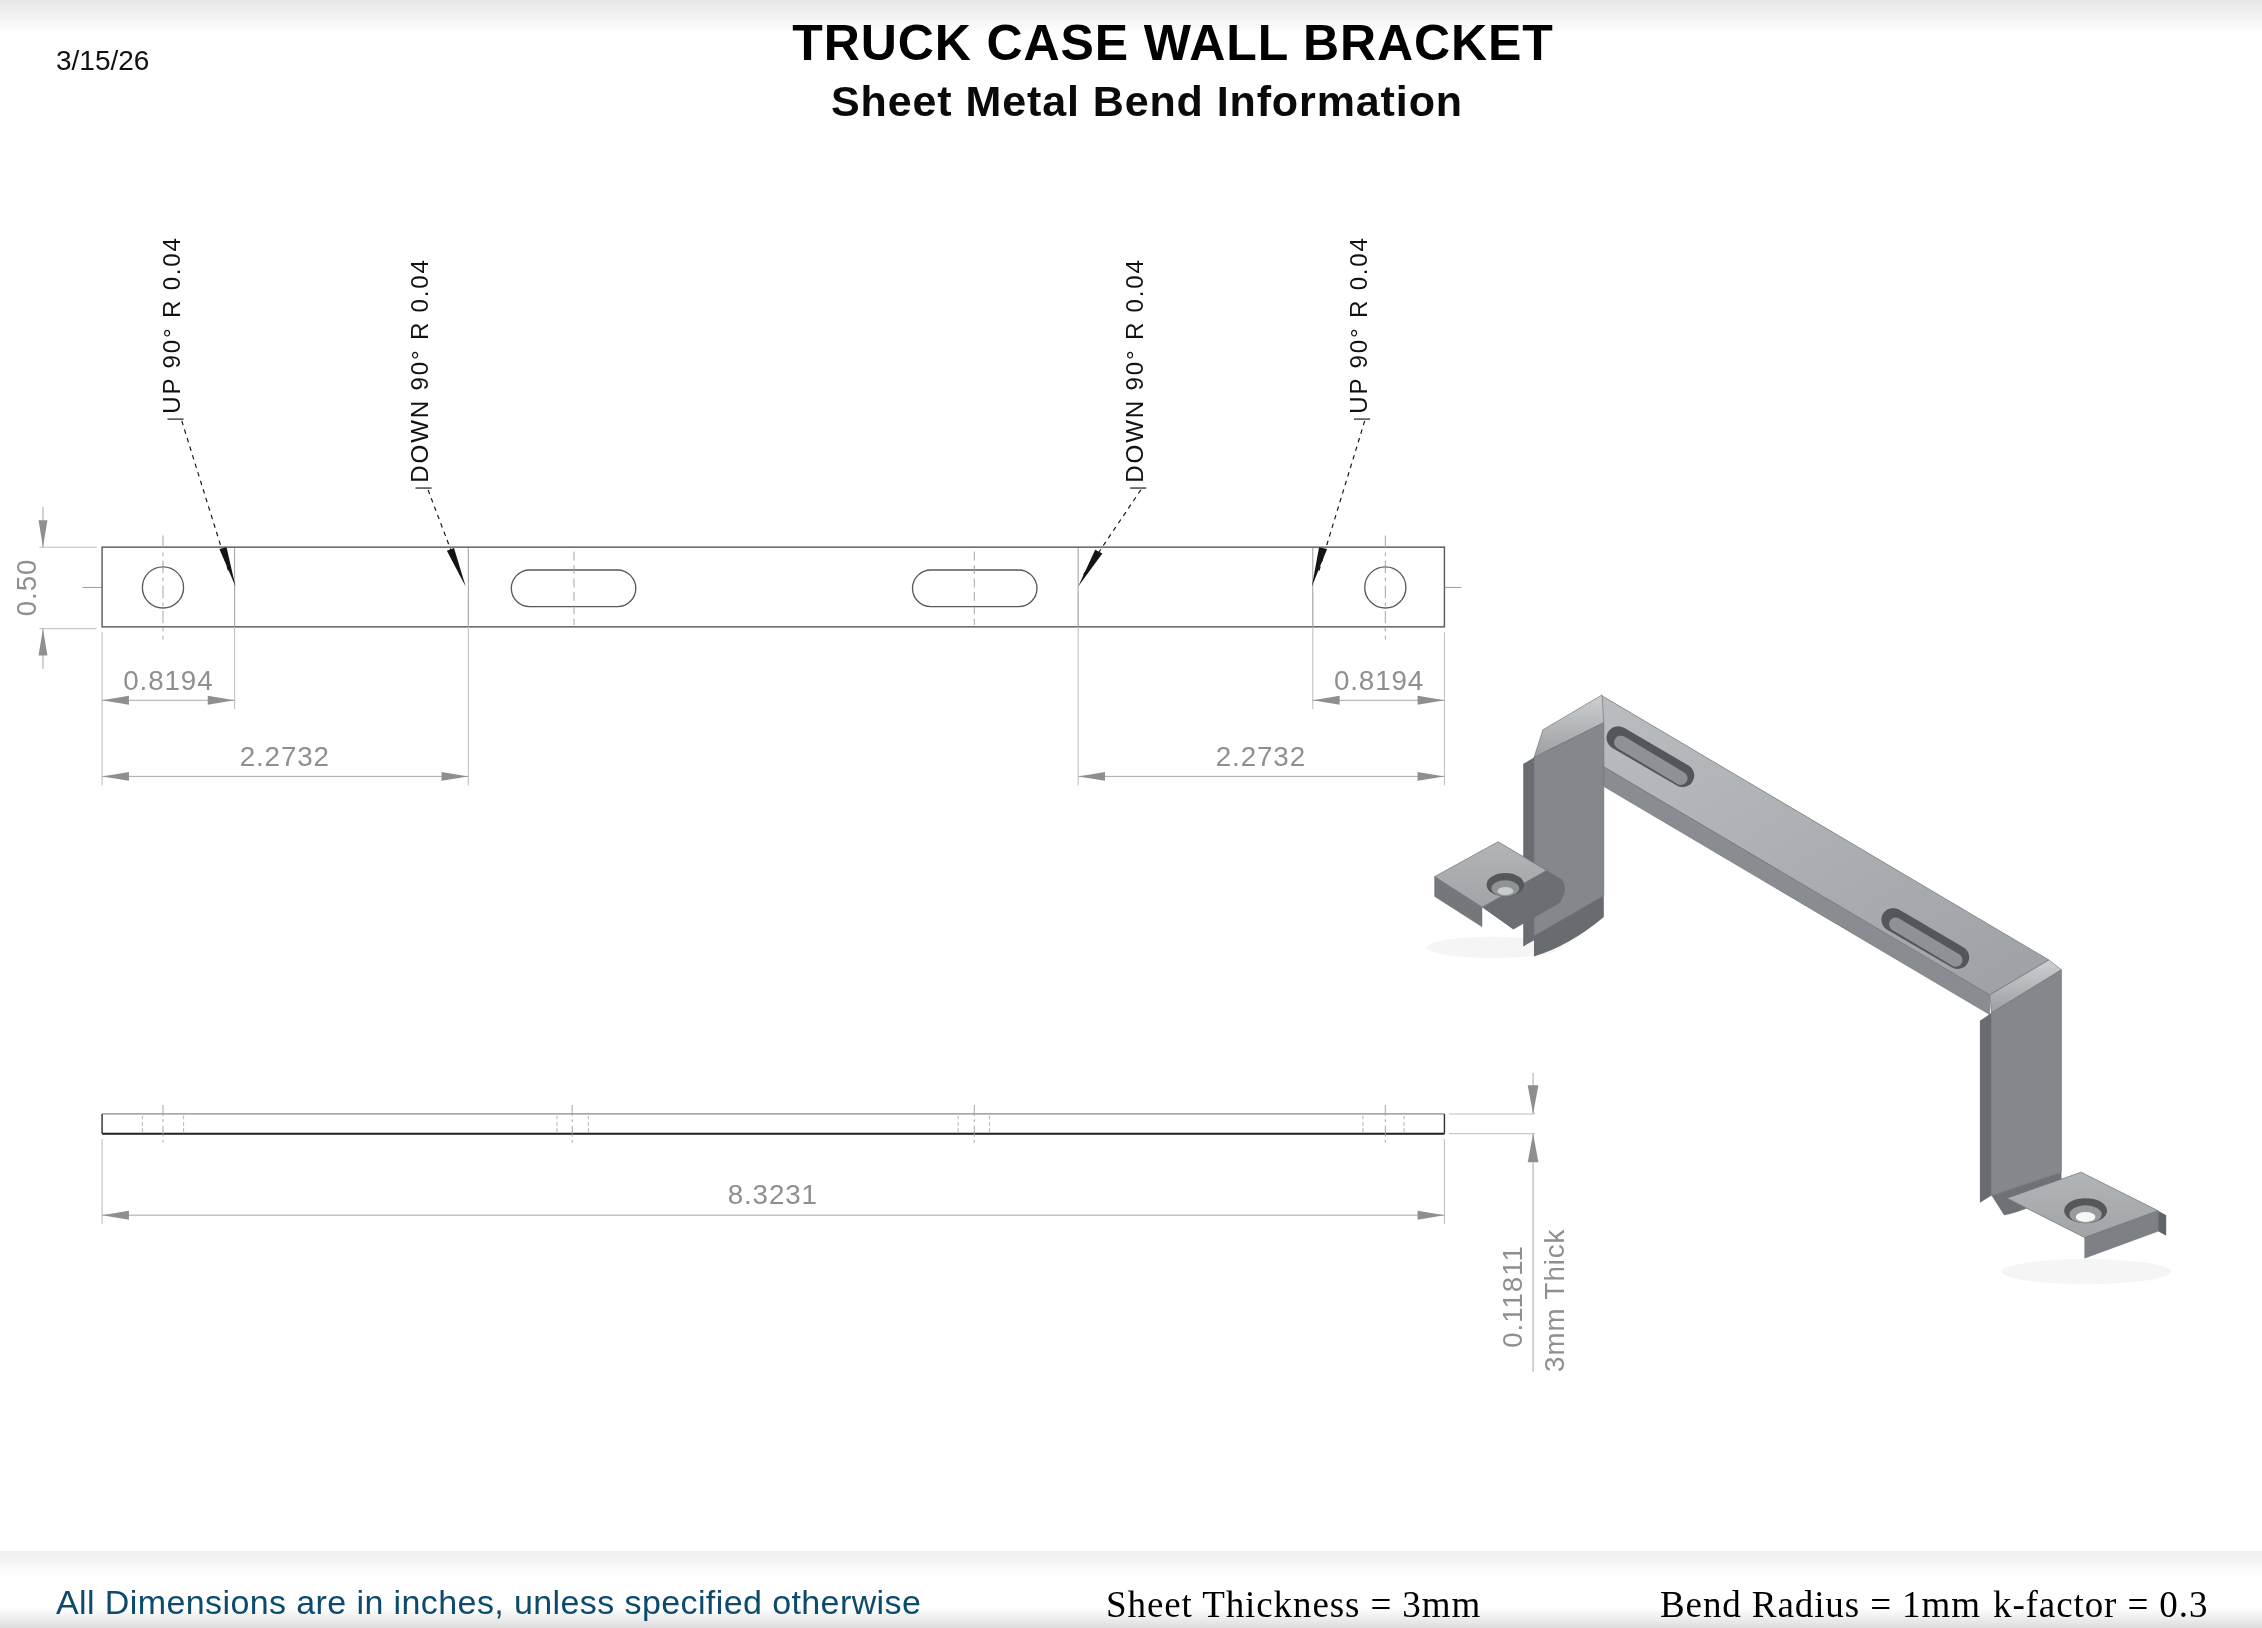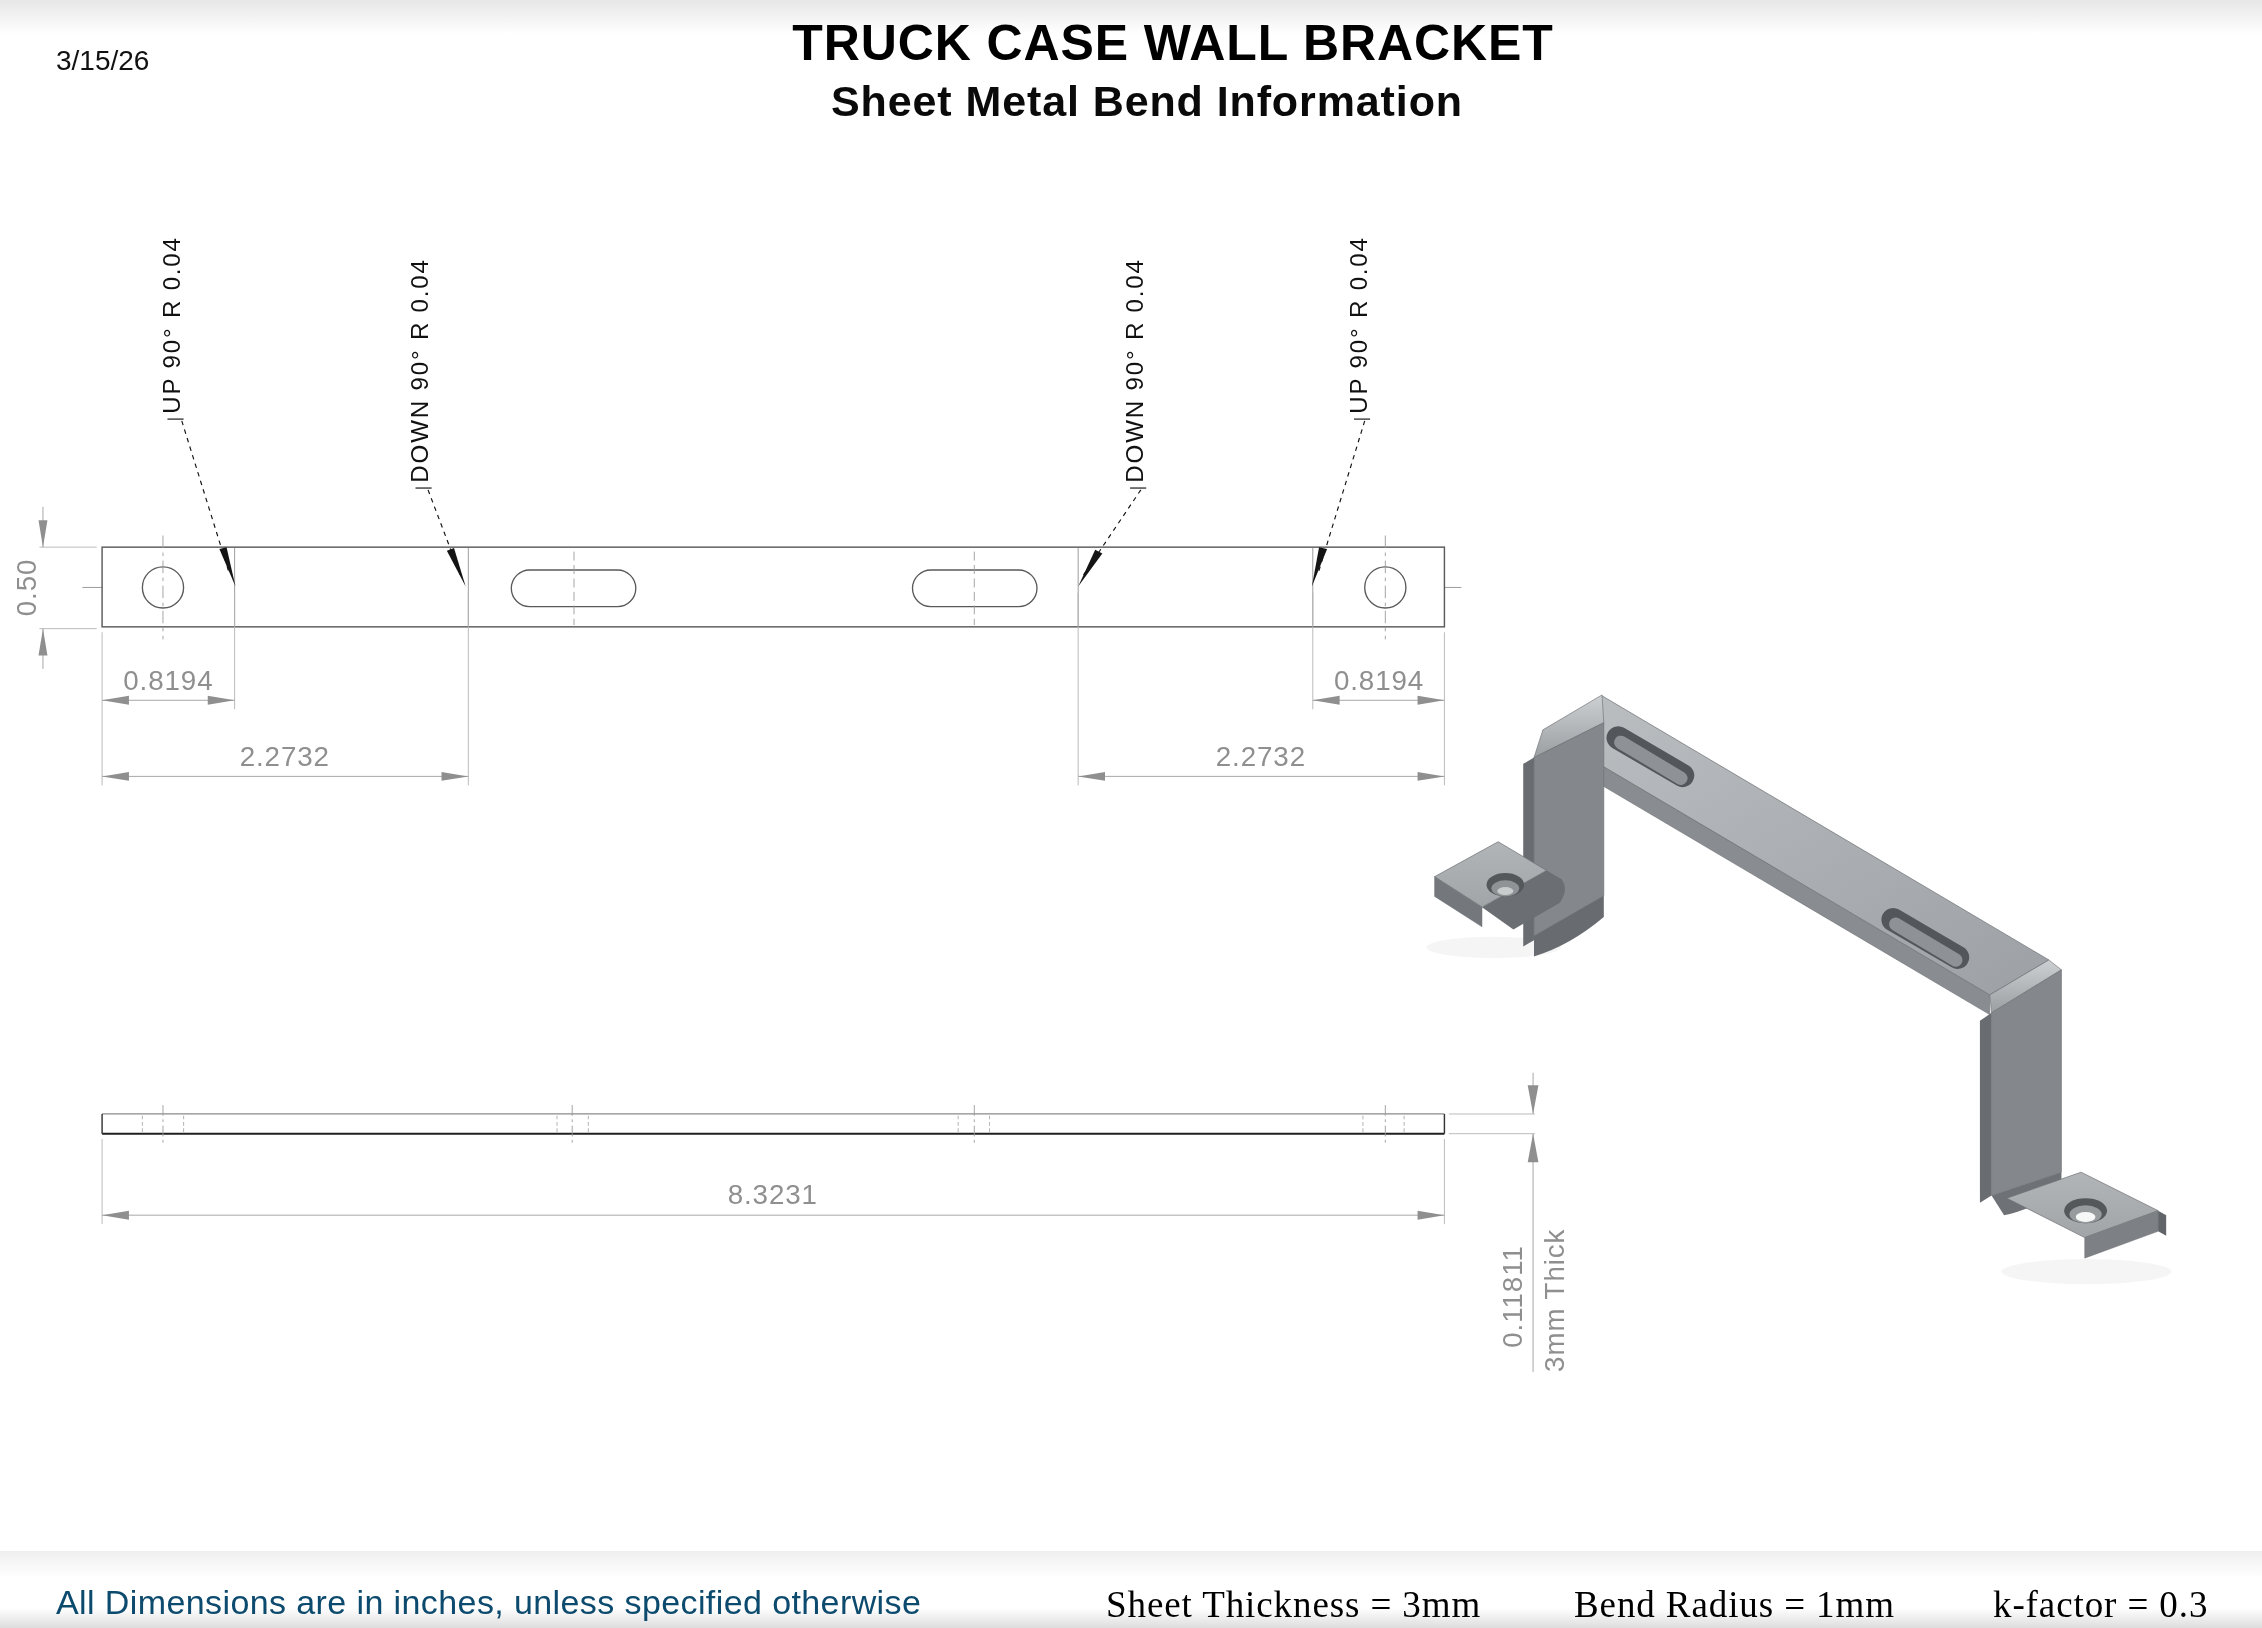--- a/index.html
+++ b/index.html
@@ -11,21 +11,21 @@
             background:linear-gradient(180deg,#ffffff 0%,#dddddd 100%);}
   .band-footer{position:absolute;left:0;top:1551px;width:100%;height:27px;
             background:linear-gradient(180deg,#efefef 0%,#ffffff 100%);}
   .date{position:absolute;left:56px;top:45px;font-size:28px;color:#111;}
   .title{position:absolute;left:0;top:14.3px;width:100%;text-align:center;
          font-size:50px;font-weight:bold;color:#000;letter-spacing:0.9px;padding-left:42px;}
   .subtitle{position:absolute;left:0;top:77px;width:100%;text-align:center;
          font-size:43px;font-weight:700;color:#0a0a0a;letter-spacing:0.9px;padding-left:16px;}
   .footer-note{position:absolute;left:56px;top:1583px;font-size:34px;color:#0c4a6e;letter-spacing:0.4px;}
   .footer-item{position:absolute;top:1583px;font-size:37px;color:#000;letter-spacing:0.9px;font-family:Liberation Serif, serif;}
-  #f-thk{left:1106px;} #f-rad{left:1574px;text-align:right;} #f-k{left:1993px;}
+  #f-thk{left:1106px;} #f-rad{left:1660px;text-align:right;} #f-k{left:1993px;}
   svg{position:absolute;left:0;top:0;}
   svg text{font-family:"Liberation Sans", sans-serif;}
   .dimtxt{font-size:31px;fill:#8f8f8f;letter-spacing:1px;}
   .bendtxt{font-size:27px;fill:#111;letter-spacing:2px;}
 </style>
 </head>
 <body>
 
 <div id="canvas">
   <div class="band-top"></div>

